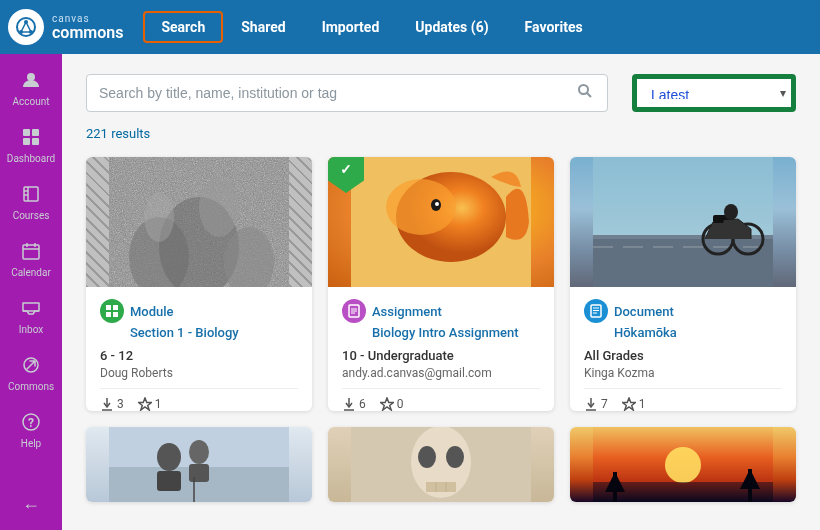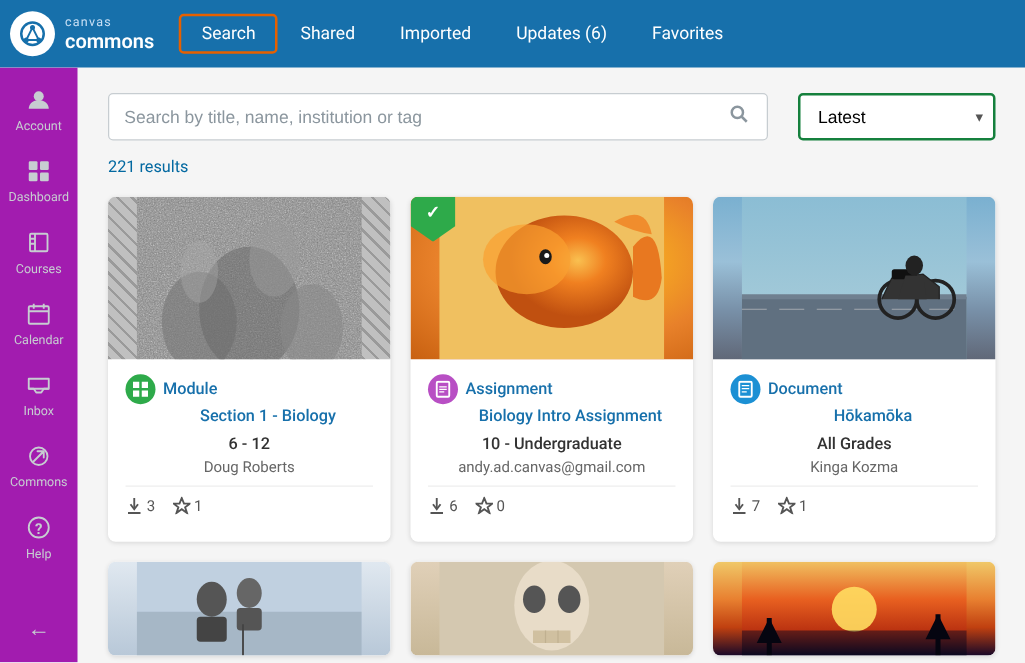--- a/index.html
+++ b/index.html
@@ -51,21 +51,21 @@
       display: flex;
       align-items: center;
       gap: 0;
     }
     .nav-item {
       color: #fff;
       font-size: 14px;
       padding: 6px 16px;
       cursor: pointer;
       border-radius: 4px;
-      font-weight: 400;
+      font-weight: 700;
       text-decoration: none;
       border: 2px solid transparent;
     }
     .nav-item.active {
       border: 2px solid #e66000;
       border-radius: 4px;
       background: transparent;
     }
 
     
@@ -161,26 +161,26 @@
       cursor: pointer;
       color: #8b969e;
       font-size: 16px;
       padding: 0 2px;
     }
     .sort-select-wrap {
       position: relative;
     }
     .sort-select {
       appearance: none;
-      border: 2px solid #15803d;
+      border: 5px solid #15803d;
       border-radius: 4px;
       background: #fff;
       padding: 8px 36px 8px 14px;
       font-size: 14px;
-      color: #000000;
+      color: #1d4ed8;
       cursor: pointer;
       outline: none;
       height: 38px;
     }
     .sort-chevron {
       position: absolute;
       right: 10px;
       top: 50%;
       transform: translateY(-50%);
       pointer-events: none;
@@ -209,22 +209,21 @@
       width: 100%;
       height: 130px;
       display: flex;
       align-items: center;
       justify-content: center;
       font-size: 40px;
       position: relative;
     }
 
     .card-body {
-      padding: 12px 14px 22px;
-      text-align: center;
+      padding: 12px 14px 0;
     }
     .card-type-row {
       display: flex;
       align-items: center;
       gap: 6px;
       margin-bottom: 2px;
     }
     .card-type-icon {
       width: 24px;
       height: 24px;

